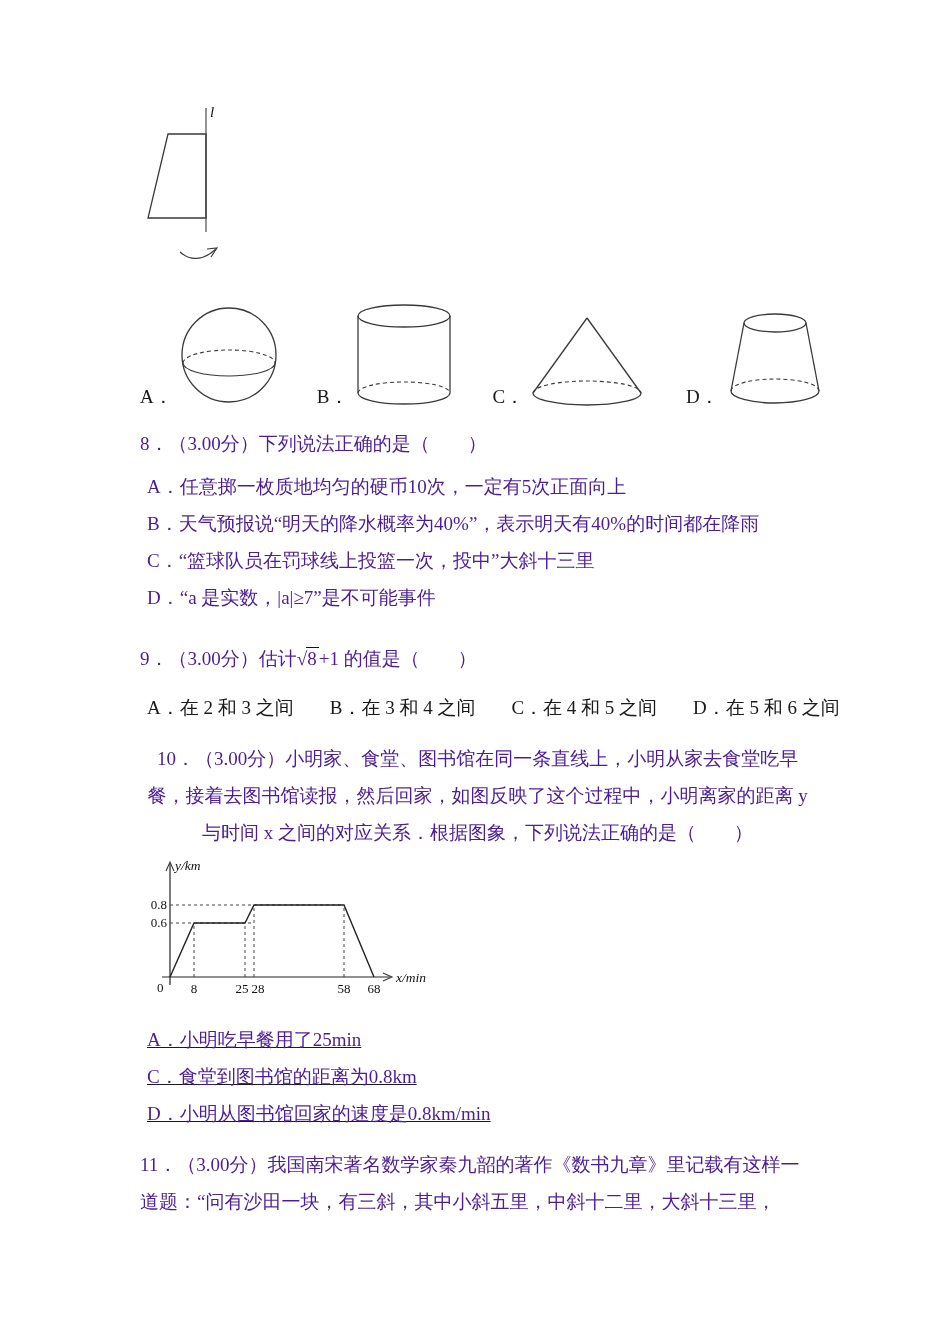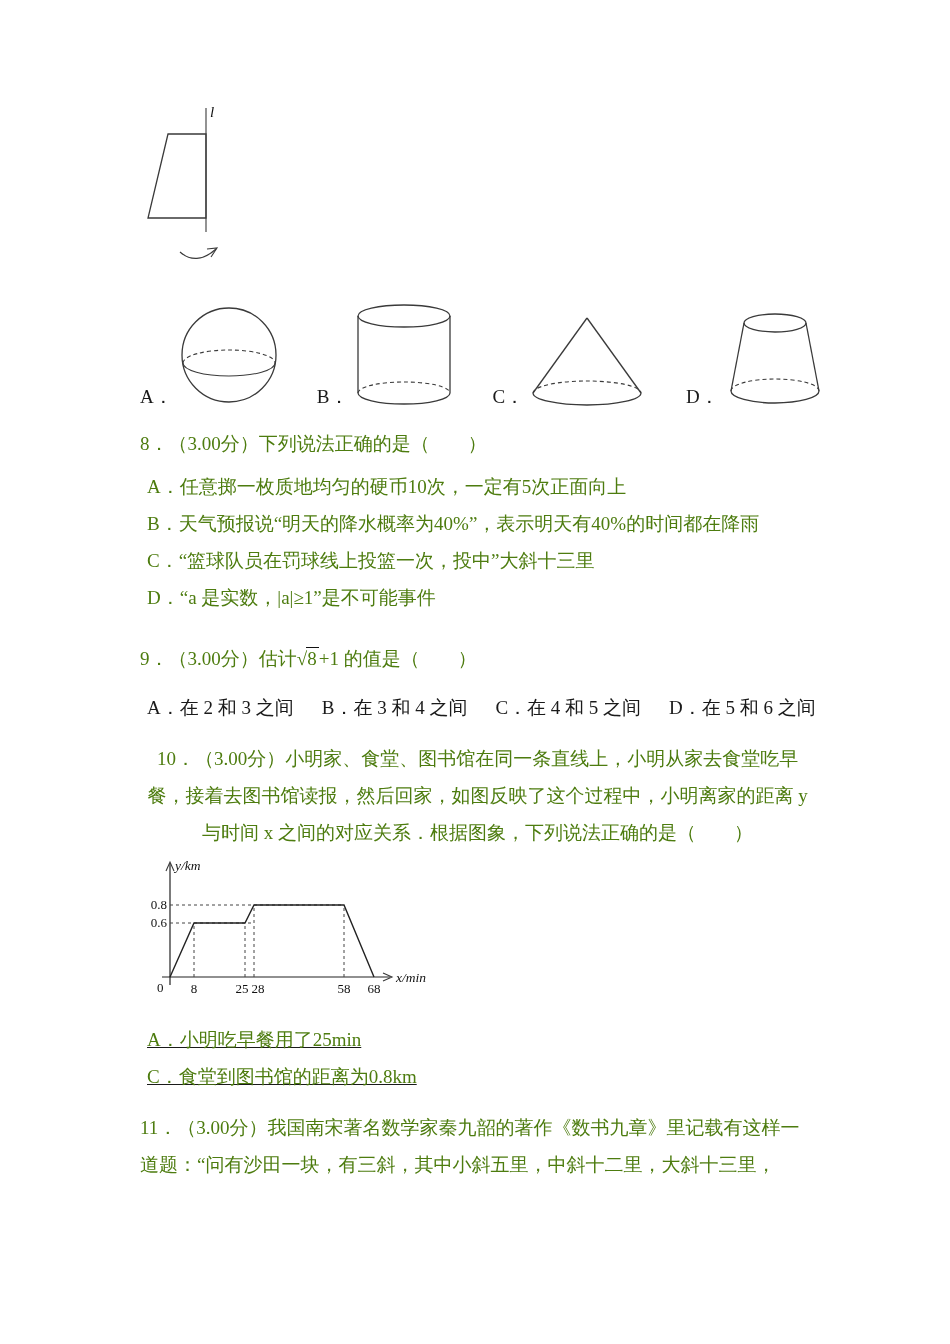--- a/index.html
+++ b/index.html
@@ -7,27 +7,27 @@
     position:relative;
     width:950px; height:1344px;
     background:#ffffff;
     color:#1a1a1a;
     font-family:"Liberation Serif","DejaVu Serif",serif;
     overflow:hidden;
   }
   .content { padding:100px 135px 0 140px; }
 
   p { margin:0; }
-  .stem, .option { font-size:19px; line-height:37px; color:#4d7c0f; }
+  .stem, .option { font-size:19px; line-height:37px; color:#4c1d95; }
   .stem-block { margin-top:16px; }
   .options-block { margin-top:6px; }
   .option { display:block; padding-left:7px; }
 
   
-  .options-row { display:flex; gap:28px; margin-top:12px; padding-left:7px;justify-content:space-between; }
+  .options-row { display:flex; gap:36px; margin-top:12px; padding-left:7px;justify-content:space-between; }
   .options-row span { font-size:19px; line-height:37px; white-space:nowrap; }
 
   
   .radical { letter-spacing:-1px; }
   .radicand { border-top:1.2px solid #111; padding:0 2px 0 1px; }
 
   
   .shapes-row {
     display:flex; align-items:flex-end; gap:38px;
     margin-top:22px;
@@ -106,21 +106,21 @@
           <path class="dashed-arc" d="M 6,82 A 44,12 0 0 1 94,82"></path>
         </svg>
       </div>
     </div>
 
     <p class="stem stem-block">8．（3.00分）下列说法正确的是（　　）</p>
     <div class="options-block">
       <span class="option">A．任意掷一枚质地均匀的硬币10次，一定有5次正面向上</span>
       <span class="option">B．天气预报说“明天的降水概率为40%”，表示明天有40%的时间都在降雨</span>
       <span class="option">C．“篮球队员在罚球线上投篮一次，投中”大斜十三里</span>
-      <span class="option">D．“a 是实数，|a|≥1”是不可能事件</span>
+      <span class="option">D．“a 是实数，|a|≥7”是不可能事件</span>
     </div>
 
     <p class="stem" style="margin-top:24px;">
       <span>9．（3.00分）估计</span><span class="radical">√</span><span class="radicand">8</span><span>+1 的值是（　　）</span>
     </p>
     <div class="options-row">
       <span>A．在 2 和 3 之间</span>
       <span>B．在 3 和 4 之间</span>
       <span>C．在 4 和 5 之间</span>
       <span>D．在 5 和 6 之间</span>
@@ -155,18 +155,19 @@
         <text x="102" y="136" font-size="13" text-anchor="middle">25</text>
         <text x="118" y="136" font-size="13" text-anchor="middle">28</text>
         <text x="204" y="136" font-size="13" text-anchor="middle">58</text>
         <text x="234" y="136" font-size="13" text-anchor="middle">68</text>
       </svg>
     </div>
 
     <div class="options-block" style="margin-top:10px;text-decoration:underline;">
       <span class="option">A．小明吃早餐用了25min</span>
       <span class="option">C．食堂到图书馆的距离为0.8km</span>
+      <span class="option">D．小明从图书馆回家的速度是0.8km/min</span>
     </div>
 
     <p class="stem" style="margin-top:14px;">11．（3.00分）我国南宋著名数学家秦九韶的著作《数书九章》里记载有这样一道题：“问有沙田一块，有三斜，其中小斜五里，中斜十二里，大斜十三里，</p>
 
   </div>
 </div>
 
 </body></html>

